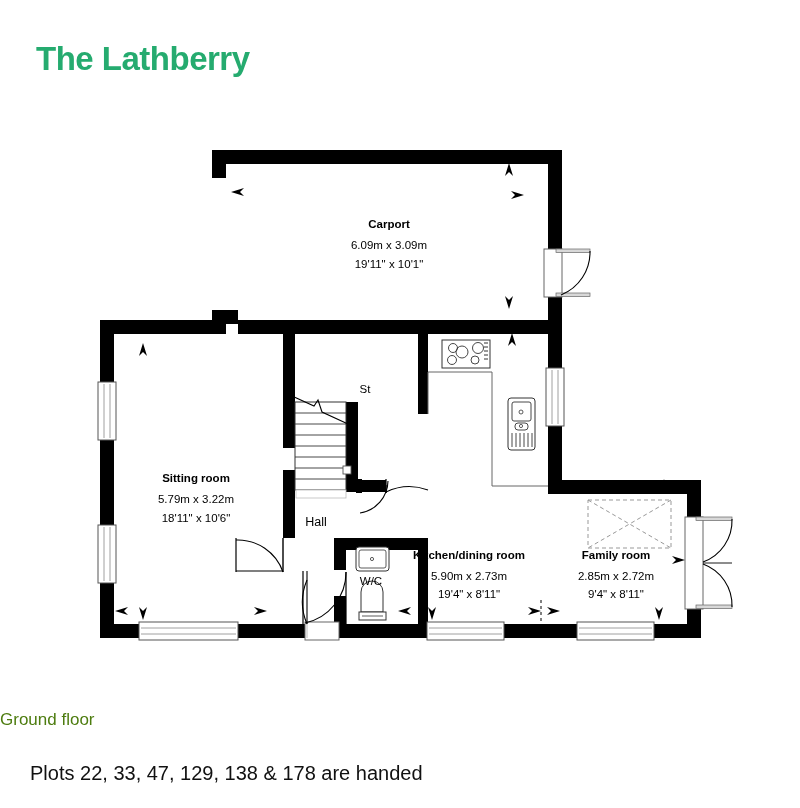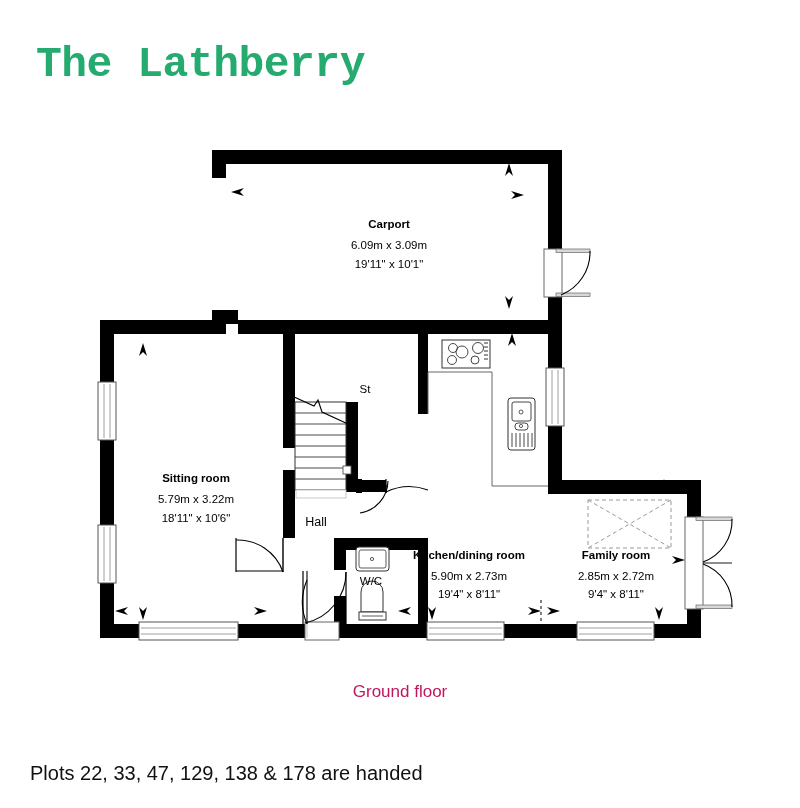--- a/index.html
+++ b/index.html
@@ -11,41 +11,39 @@
     width: 800px;
     height: 808px;
     position: relative;
     font-family: "Liberation Sans", sans-serif;
     overflow: hidden;
   }
   #page-title {
     position: absolute;
     left: 36px;
     top: 40px;
-    font-size: 43px;
+    font-size: 33px;
     font-weight: bold;
     letter-spacing: -0.5px;
     color: #25ab6f;
-    font-family: Liberation Mono, monospace;
   }
   #floorplan-canvas {
     position: absolute;
     left: 0;
     top: 0;
     width: 800px;
     height: 808px;
   }
   #ground-floor-caption {
     position: absolute;
     left: 0;
-    top: 682px;
+    top: 710px;
     width: 800px;
-    text-align: center;
     font-size: 17px;
-    color: #be185d;
+    color: #4d7c0f;
   }
   #plots-note {
     position: absolute;
     left: 30px;
     top: 762px;
     font-size: 20px;
     color: #111111;
   }
   .rm-name {
     font-weight: bold;

